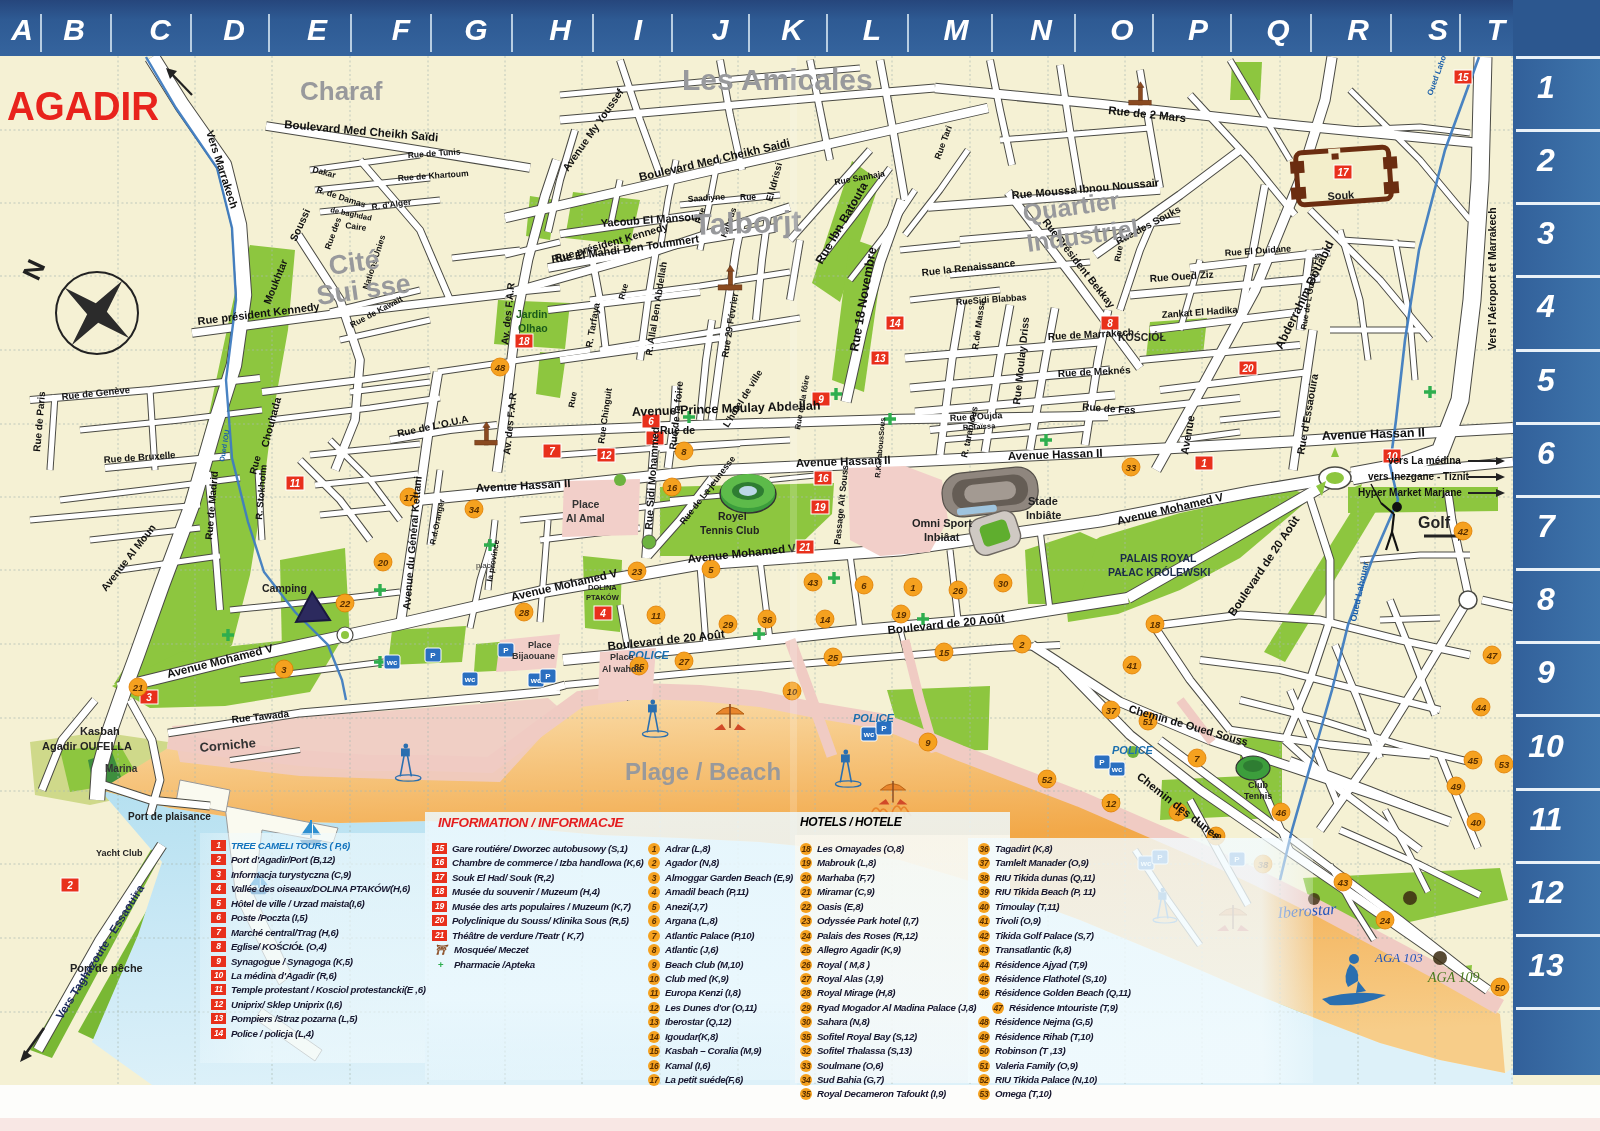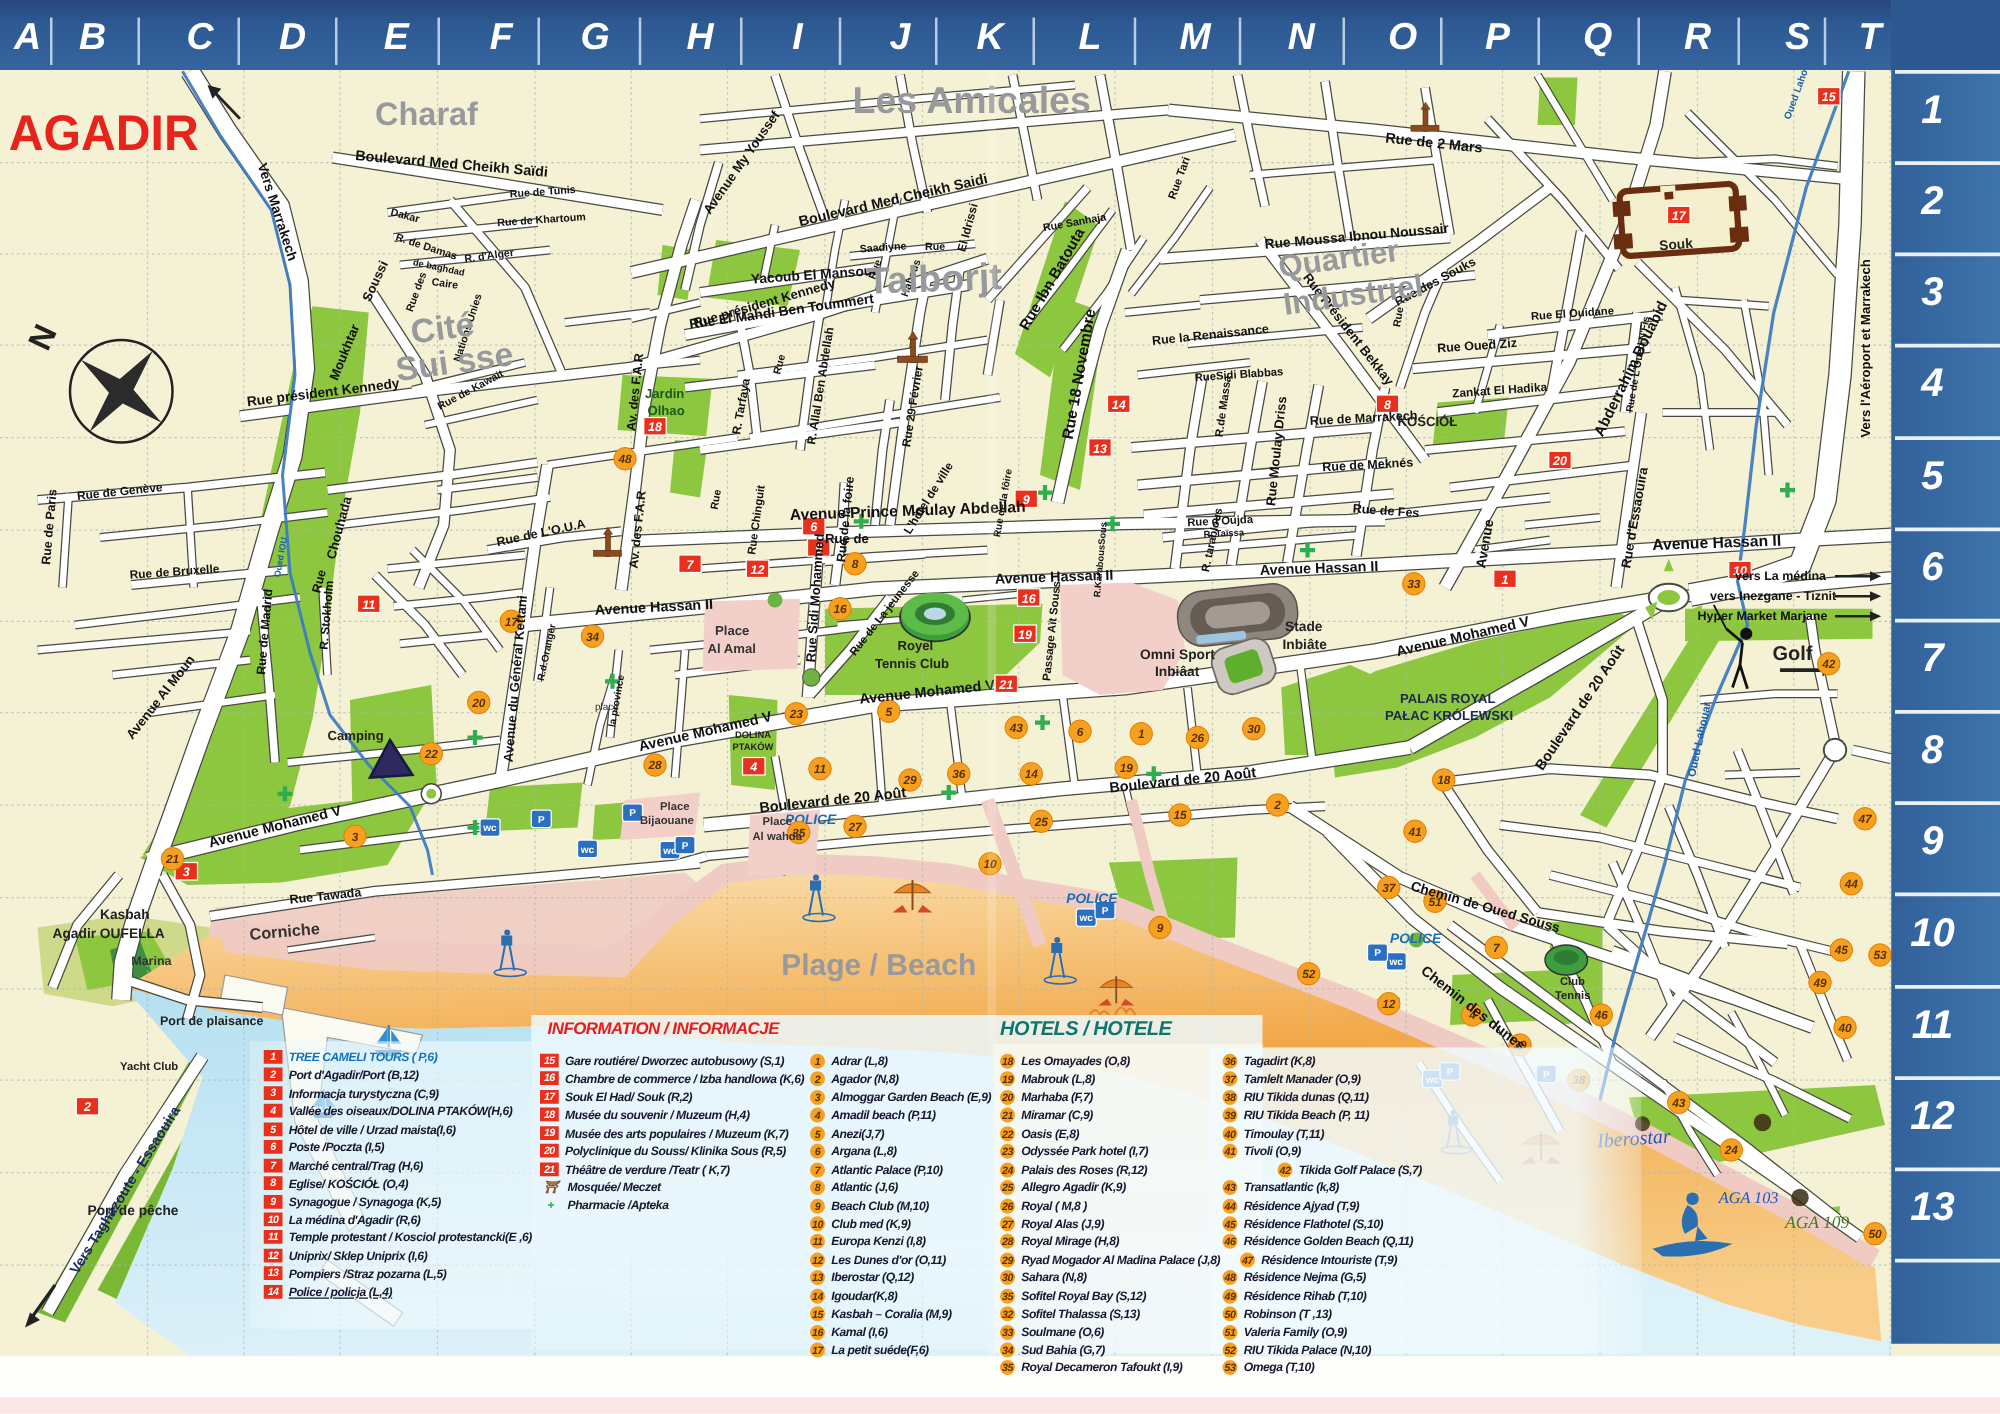--- a/index.html
+++ b/index.html
@@ -1250,36 +1250,36 @@
     <div style="position:absolute;left:1516px;top:861px;width:84px;height:2.5px;background:#e9f1f8;"></div>
     <div style="position:absolute;left:1516px;top:934px;width:84px;height:2.5px;background:#e9f1f8;"></div>
     <div style="position:absolute;left:1516px;top:1007px;width:84px;height:2.5px;background:#e9f1f8;"></div>
 
 <div style="position:absolute;left:1513px;top:0;width:87px;height:56px;background:#2c578f;"></div>
 <div style="position:absolute;left:200px;top:833px;width:225px;height:230px;background:linear-gradient(90deg,rgba(240,250,253,0.3),rgba(240,250,253,0.62) 25%,rgba(240,250,253,0.62));"></div>
     <div style="position:absolute;left:425px;top:812px;width:585px;height:268px;background:linear-gradient(180deg,rgba(237,249,254,0.85) 70%,rgba(237,249,254,0.4));"></div>
     <div style="position:absolute;left:795px;top:835px;width:215px;height:248px;background:linear-gradient(180deg,rgba(253,249,238,0.66),rgba(248,250,250,0.6));"></div>
     <div style="position:absolute;left:968px;top:838px;width:345px;height:245px;background:linear-gradient(90deg,rgba(242,251,254,0.82) 85%,rgba(242,251,254,0.25));"></div>
     <div style="position:absolute;left:438px;top:815px;font-size:13.5px;letter-spacing:-0.4px;font-weight:bold;font-style:italic;color:#e41e20;">INFORMATION / INFORMACJE</div>
-    <div style="position:absolute;left:800px;top:815px;font-size:16px;letter-spacing:-0.4px;font-weight:bold;font-style:italic;color:#0f766e;">HOTELS / HOTELE</div>
+    <div style="position:absolute;left:800px;top:815px;font-size:12px;letter-spacing:-0.4px;font-weight:bold;font-style:italic;color:#000000;">HOTELS / HOTELE</div>
     <div style="position:absolute;left:211px;top:840px;font-size:9.7px;letter-spacing:-0.35px;font-weight:bold;font-style:italic;color:#17172f;">
       <div style="height:14.45px;white-space:nowrap;"><span style="color:#1273bd;"><span style="display:inline-block;width:15px;height:11px;background:#e8301c;color:#fff;font-size:8.5px;font-weight:bold;text-align:center;line-height:11px;vertical-align:1px;margin-right:5px;">1</span>TREE CAMELI TOURS ( P,6)</span></div>
       <div style="height:14.45px;white-space:nowrap;"><span style=""><span style="display:inline-block;width:15px;height:11px;background:#e8301c;color:#fff;font-size:8.5px;font-weight:bold;text-align:center;line-height:11px;vertical-align:1px;margin-right:5px;">2</span>Port d'Agadir/Port (B,12)</span></div>
       <div style="height:14.45px;white-space:nowrap;"><span style=""><span style="display:inline-block;width:15px;height:11px;background:#e8301c;color:#fff;font-size:8.5px;font-weight:bold;text-align:center;line-height:11px;vertical-align:1px;margin-right:5px;">3</span>Informacja turystyczna (C,9)</span></div>
       <div style="height:14.45px;white-space:nowrap;"><span style=""><span style="display:inline-block;width:15px;height:11px;background:#e8301c;color:#fff;font-size:8.5px;font-weight:bold;text-align:center;line-height:11px;vertical-align:1px;margin-right:5px;">4</span>Vallée des oiseaux/DOLINA PTAKÓW(H,6)</span></div>
       <div style="height:14.45px;white-space:nowrap;"><span style=""><span style="display:inline-block;width:15px;height:11px;background:#e8301c;color:#fff;font-size:8.5px;font-weight:bold;text-align:center;line-height:11px;vertical-align:1px;margin-right:5px;">5</span>Hôtel de ville /  Urzad maista(I,6)</span></div>
       <div style="height:14.45px;white-space:nowrap;"><span style=""><span style="display:inline-block;width:15px;height:11px;background:#e8301c;color:#fff;font-size:8.5px;font-weight:bold;text-align:center;line-height:11px;vertical-align:1px;margin-right:5px;">6</span>Poste /Poczta (I,5)</span></div>
       <div style="height:14.45px;white-space:nowrap;"><span style=""><span style="display:inline-block;width:15px;height:11px;background:#e8301c;color:#fff;font-size:8.5px;font-weight:bold;text-align:center;line-height:11px;vertical-align:1px;margin-right:5px;">7</span>Marché central/Trag (H,6)</span></div>
       <div style="height:14.45px;white-space:nowrap;"><span style=""><span style="display:inline-block;width:15px;height:11px;background:#e8301c;color:#fff;font-size:8.5px;font-weight:bold;text-align:center;line-height:11px;vertical-align:1px;margin-right:5px;">8</span>Eglise/ KOŚCIÓŁ (O,4)</span></div>
       <div style="height:14.45px;white-space:nowrap;"><span style=""><span style="display:inline-block;width:15px;height:11px;background:#e8301c;color:#fff;font-size:8.5px;font-weight:bold;text-align:center;line-height:11px;vertical-align:1px;margin-right:5px;">9</span>Synagogue / Synagoga (K,5)</span></div>
       <div style="height:14.45px;white-space:nowrap;"><span style=""><span style="display:inline-block;width:15px;height:11px;background:#e8301c;color:#fff;font-size:8.5px;font-weight:bold;text-align:center;line-height:11px;vertical-align:1px;margin-right:5px;">10</span>La médina d'Agadir (R,6)</span></div>
       <div style="height:14.45px;white-space:nowrap;"><span style=""><span style="display:inline-block;width:15px;height:11px;background:#e8301c;color:#fff;font-size:8.5px;font-weight:bold;text-align:center;line-height:11px;vertical-align:1px;margin-right:5px;">11</span>Temple protestant / Kosciol protestancki(E ,6)</span></div>
       <div style="height:14.45px;white-space:nowrap;"><span style=""><span style="display:inline-block;width:15px;height:11px;background:#e8301c;color:#fff;font-size:8.5px;font-weight:bold;text-align:center;line-height:11px;vertical-align:1px;margin-right:5px;">12</span>Uniprix/ Sklep Uniprix (I,6)</span></div>
       <div style="height:14.45px;white-space:nowrap;"><span style=""><span style="display:inline-block;width:15px;height:11px;background:#e8301c;color:#fff;font-size:8.5px;font-weight:bold;text-align:center;line-height:11px;vertical-align:1px;margin-right:5px;">13</span>Pompiers /Straz pozarna (L,5)</span></div>
-      <div style="height:14.45px;white-space:nowrap;text-decoration:underline;"><span style=""><span style="display:inline-block;width:15px;height:11px;background:#e8301c;color:#fff;font-size:8.5px;font-weight:bold;text-align:center;line-height:11px;vertical-align:1px;margin-right:5px;">14</span>Police / policja (L,4)</span></div>
+      <div style="height:14.45px;white-space:nowrap;"><span style=""><span style="display:inline-block;width:15px;height:11px;background:#e8301c;color:#fff;font-size:8.5px;font-weight:bold;text-align:center;line-height:11px;vertical-align:1px;margin-right:5px;">14</span>Police / policja (L,4)</span></div>
     </div>
     <div style="position:absolute;left:432px;top:843px;font-size:9.7px;letter-spacing:-0.35px;font-weight:bold;font-style:italic;color:#17172f;">
       <div style="height:14.45px;white-space:nowrap;"><span style="display:inline-block;width:15px;height:11px;background:#e8301c;color:#fff;font-size:8.5px;font-weight:bold;text-align:center;line-height:11px;vertical-align:1px;margin-right:5px;">15</span>Gare routiére/ Dworzec autobusowy (S,1)</div>
       <div style="height:14.45px;white-space:nowrap;"><span style="display:inline-block;width:15px;height:11px;background:#e8301c;color:#fff;font-size:8.5px;font-weight:bold;text-align:center;line-height:11px;vertical-align:1px;margin-right:5px;">16</span>Chambre de commerce / Izba handlowa (K,6)</div>
       <div style="height:14.45px;white-space:nowrap;"><span style="display:inline-block;width:15px;height:11px;background:#e8301c;color:#fff;font-size:8.5px;font-weight:bold;text-align:center;line-height:11px;vertical-align:1px;margin-right:5px;">17</span>Souk El Had/ Souk (R,2)</div>
       <div style="height:14.45px;white-space:nowrap;font-style:italic;"><span style="display:inline-block;width:15px;height:11px;background:#e8301c;color:#fff;font-size:8.5px;font-weight:bold;text-align:center;line-height:11px;vertical-align:1px;margin-right:5px;">18</span>Musée du souvenir / Muzeum (H,4)</div>
       <div style="height:14.45px;white-space:nowrap;"><span style="display:inline-block;width:15px;height:11px;background:#e8301c;color:#fff;font-size:8.5px;font-weight:bold;text-align:center;line-height:11px;vertical-align:1px;margin-right:5px;">19</span>Musée des arts populaires / Muzeum (K,7)</div>
       <div style="height:14.45px;white-space:nowrap;"><span style="display:inline-block;width:15px;height:11px;background:#e8301c;color:#fff;font-size:8.5px;font-weight:bold;text-align:center;line-height:11px;vertical-align:1px;margin-right:5px;">20</span>Polyclinique du Souss/ Klinika Sous  (R,5)</div>
       <div style="height:14.45px;white-space:nowrap;"><span style="display:inline-block;width:15px;height:11px;background:#e8301c;color:#fff;font-size:8.5px;font-weight:bold;text-align:center;line-height:11px;vertical-align:1px;margin-right:5px;">21</span>Théâtre de verdure /Teatr ( K,7)</div>
       <div style="height:14.45px;white-space:nowrap;"><span style="display:inline-block;width:17px;text-align:center;margin-right:5px;color:#8a4a20;">⛩</span>Mosquée/ Meczet</div>
@@ -1324,21 +1324,21 @@
       <div style="height:14.45px;white-space:nowrap;"><span style="display:inline-block;width:12px;height:12px;background:#f5a11f;border-radius:6px;color:#5a3000;font-size:8.5px;font-weight:bold;text-align:center;line-height:12px;vertical-align:0px;margin-right:5px;">34</span>Sud Bahia (G,7)</div>
       <div style="height:14.45px;white-space:nowrap;"><span style="display:inline-block;width:12px;height:12px;background:#f5a11f;border-radius:6px;color:#5a3000;font-size:8.5px;font-weight:bold;text-align:center;line-height:12px;vertical-align:0px;margin-right:5px;">35</span>Royal Decameron Tafoukt (I,9)</div>
     </div>
     <div style="position:absolute;left:978px;top:843px;font-size:9.7px;letter-spacing:-0.35px;font-weight:bold;font-style:italic;color:#17172f;">
       <div style="height:14.45px;white-space:nowrap;"><span style="display:inline-block;width:12px;height:12px;background:#f5a11f;border-radius:6px;color:#5a3000;font-size:8.5px;font-weight:bold;text-align:center;line-height:12px;vertical-align:0px;margin-right:5px;">36</span>Tagadirt (K,8)</div>
       <div style="height:14.45px;white-space:nowrap;"><span style="display:inline-block;width:12px;height:12px;background:#f5a11f;border-radius:6px;color:#5a3000;font-size:8.5px;font-weight:bold;text-align:center;line-height:12px;vertical-align:0px;margin-right:5px;">37</span>Tamlelt Manader (O,9)</div>
       <div style="height:14.45px;white-space:nowrap;"><span style="display:inline-block;width:12px;height:12px;background:#f5a11f;border-radius:6px;color:#5a3000;font-size:8.5px;font-weight:bold;text-align:center;line-height:12px;vertical-align:0px;margin-right:5px;">38</span>RIU Tikida dunas (Q,11)</div>
       <div style="height:14.45px;white-space:nowrap;"><span style="display:inline-block;width:12px;height:12px;background:#f5a11f;border-radius:6px;color:#5a3000;font-size:8.5px;font-weight:bold;text-align:center;line-height:12px;vertical-align:0px;margin-right:5px;">39</span>RIU Tikida Beach (P, 11)</div>
       <div style="height:14.45px;white-space:nowrap;"><span style="display:inline-block;width:12px;height:12px;background:#f5a11f;border-radius:6px;color:#5a3000;font-size:8.5px;font-weight:bold;text-align:center;line-height:12px;vertical-align:0px;margin-right:5px;">40</span>Timoulay (T,11)</div>
       <div style="height:14.45px;white-space:nowrap;"><span style="display:inline-block;width:12px;height:12px;background:#f5a11f;border-radius:6px;color:#5a3000;font-size:8.5px;font-weight:bold;text-align:center;line-height:12px;vertical-align:0px;margin-right:5px;">41</span>Tivoli (O,9)</div>
-      <div style="height:14.45px;white-space:nowrap;margin-left:44px;"><span style="display:inline-block;width:12px;height:12px;background:#f5a11f;border-radius:6px;color:#5a3000;font-size:8.5px;font-weight:bold;text-align:center;line-height:12px;vertical-align:0px;margin-right:5px;">42</span>Tikida Golf Palace (S,7)</div>
+      <div style="height:14.45px;white-space:nowrap;"><span style="display:inline-block;width:12px;height:12px;background:#f5a11f;border-radius:6px;color:#5a3000;font-size:8.5px;font-weight:bold;text-align:center;line-height:12px;vertical-align:0px;margin-right:5px;">42</span>Tikida Golf Palace (S,7)</div>
       <div style="height:14.45px;white-space:nowrap;"><span style="display:inline-block;width:12px;height:12px;background:#f5a11f;border-radius:6px;color:#5a3000;font-size:8.5px;font-weight:bold;text-align:center;line-height:12px;vertical-align:0px;margin-right:5px;">43</span>Transatlantic (k,8)</div>
       <div style="height:14.45px;white-space:nowrap;"><span style="display:inline-block;width:12px;height:12px;background:#f5a11f;border-radius:6px;color:#5a3000;font-size:8.5px;font-weight:bold;text-align:center;line-height:12px;vertical-align:0px;margin-right:5px;">44</span>Résidence Ajyad (T,9)</div>
       <div style="height:14.45px;white-space:nowrap;"><span style="display:inline-block;width:12px;height:12px;background:#f5a11f;border-radius:6px;color:#5a3000;font-size:8.5px;font-weight:bold;text-align:center;line-height:12px;vertical-align:0px;margin-right:5px;">45</span>Résidence Flathotel (S,10)</div>
       <div style="height:14.45px;white-space:nowrap;"><span style="display:inline-block;width:12px;height:12px;background:#f5a11f;border-radius:6px;color:#5a3000;font-size:8.5px;font-weight:bold;text-align:center;line-height:12px;vertical-align:0px;margin-right:5px;">46</span>Résidence Golden Beach (Q,11)</div>
       <div style="height:14.45px;white-space:nowrap;margin-left:14px;"><span style="display:inline-block;width:12px;height:12px;background:#f5a11f;border-radius:6px;color:#5a3000;font-size:8.5px;font-weight:bold;text-align:center;line-height:12px;vertical-align:0px;margin-right:5px;">47</span>Résidence Intouriste (T,9)</div>
       <div style="height:14.45px;white-space:nowrap;"><span style="display:inline-block;width:12px;height:12px;background:#f5a11f;border-radius:6px;color:#5a3000;font-size:8.5px;font-weight:bold;text-align:center;line-height:12px;vertical-align:0px;margin-right:5px;">48</span>Résidence Nejma (G,5)</div>
       <div style="height:14.45px;white-space:nowrap;"><span style="display:inline-block;width:12px;height:12px;background:#f5a11f;border-radius:6px;color:#5a3000;font-size:8.5px;font-weight:bold;text-align:center;line-height:12px;vertical-align:0px;margin-right:5px;">49</span>Résidence Rihab (T,10)</div>
       <div style="height:14.45px;white-space:nowrap;"><span style="display:inline-block;width:12px;height:12px;background:#f5a11f;border-radius:6px;color:#5a3000;font-size:8.5px;font-weight:bold;text-align:center;line-height:12px;vertical-align:0px;margin-right:5px;">50</span>Robinson (T ,13)</div>
       <div style="height:14.45px;white-space:nowrap;"><span style="display:inline-block;width:12px;height:12px;background:#f5a11f;border-radius:6px;color:#5a3000;font-size:8.5px;font-weight:bold;text-align:center;line-height:12px;vertical-align:0px;margin-right:5px;">51</span>Valeria Family  (O,9)</div>
       <div style="height:14.45px;white-space:nowrap;"><span style="display:inline-block;width:12px;height:12px;background:#f5a11f;border-radius:6px;color:#5a3000;font-size:8.5px;font-weight:bold;text-align:center;line-height:12px;vertical-align:0px;margin-right:5px;">52</span>RIU Tikida Palace (N,10)</div>

